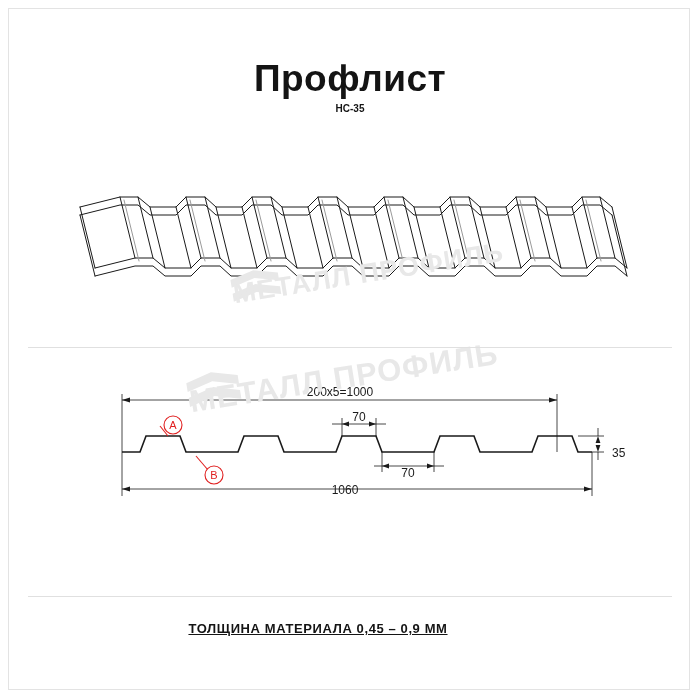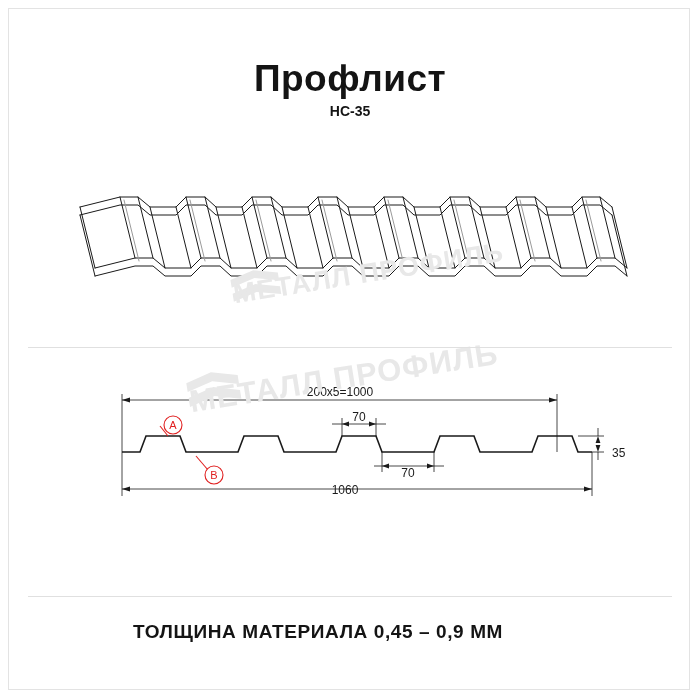--- a/index.html
+++ b/index.html
@@ -37,42 +37,43 @@
     font-size: 37px;
     font-weight: bold;
     letter-spacing: 0.5px;
     color: #141414;
   }
   .subtitle {
     position: absolute;
     left: 0; top: 103px;
     width: 700px;
     text-align: center;
-    font-size: 14px;
+    font-size: 10px;
     font-weight: bold;
     color: #141414;
   }
   .divider {
     position: absolute;
     left: 28px;
     width: 644px;
     height: 1px;
     background: #e0e0e0;
   }
   .divider.d1 { top: 347px; }
   .divider.d2 { top: 596px; }
   .footer {
     position: absolute;
     left: 0; top: 621px;
     width: 636px;
     text-align: center;
-    font-size: 19px;
+    font-size: 13px;
     font-weight: bold;
     letter-spacing: 0.6px;
     color: #141414;
+    text-decoration: underline;
   }
   .svg-layer {
     position: absolute;
     left: 0; top: 0;
   }
   .wm {
     position: absolute;
     pointer-events: none;
     user-select: none;
   }

